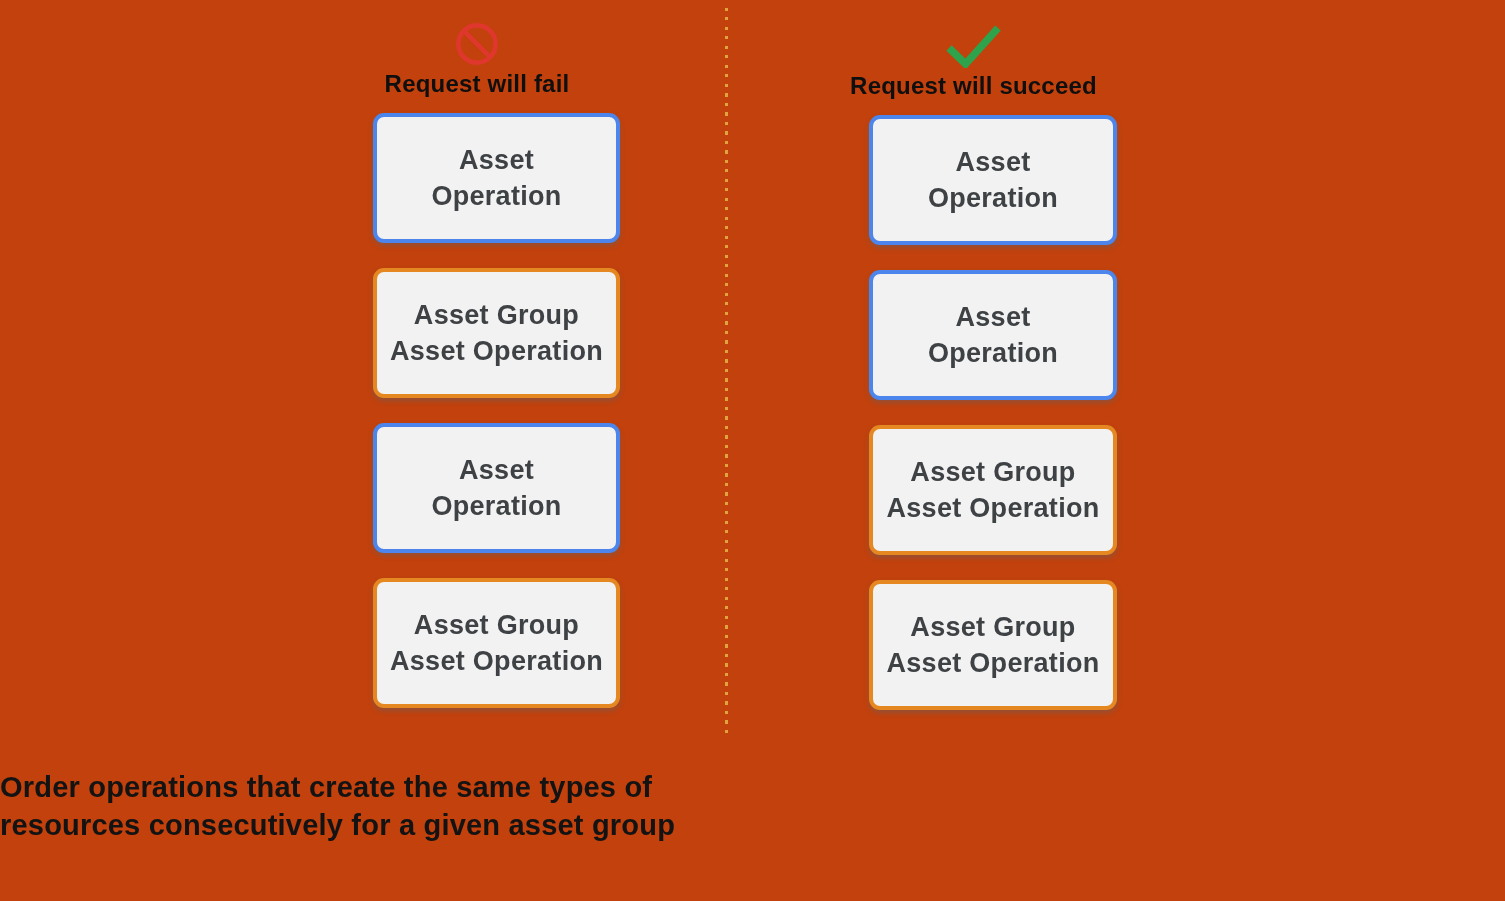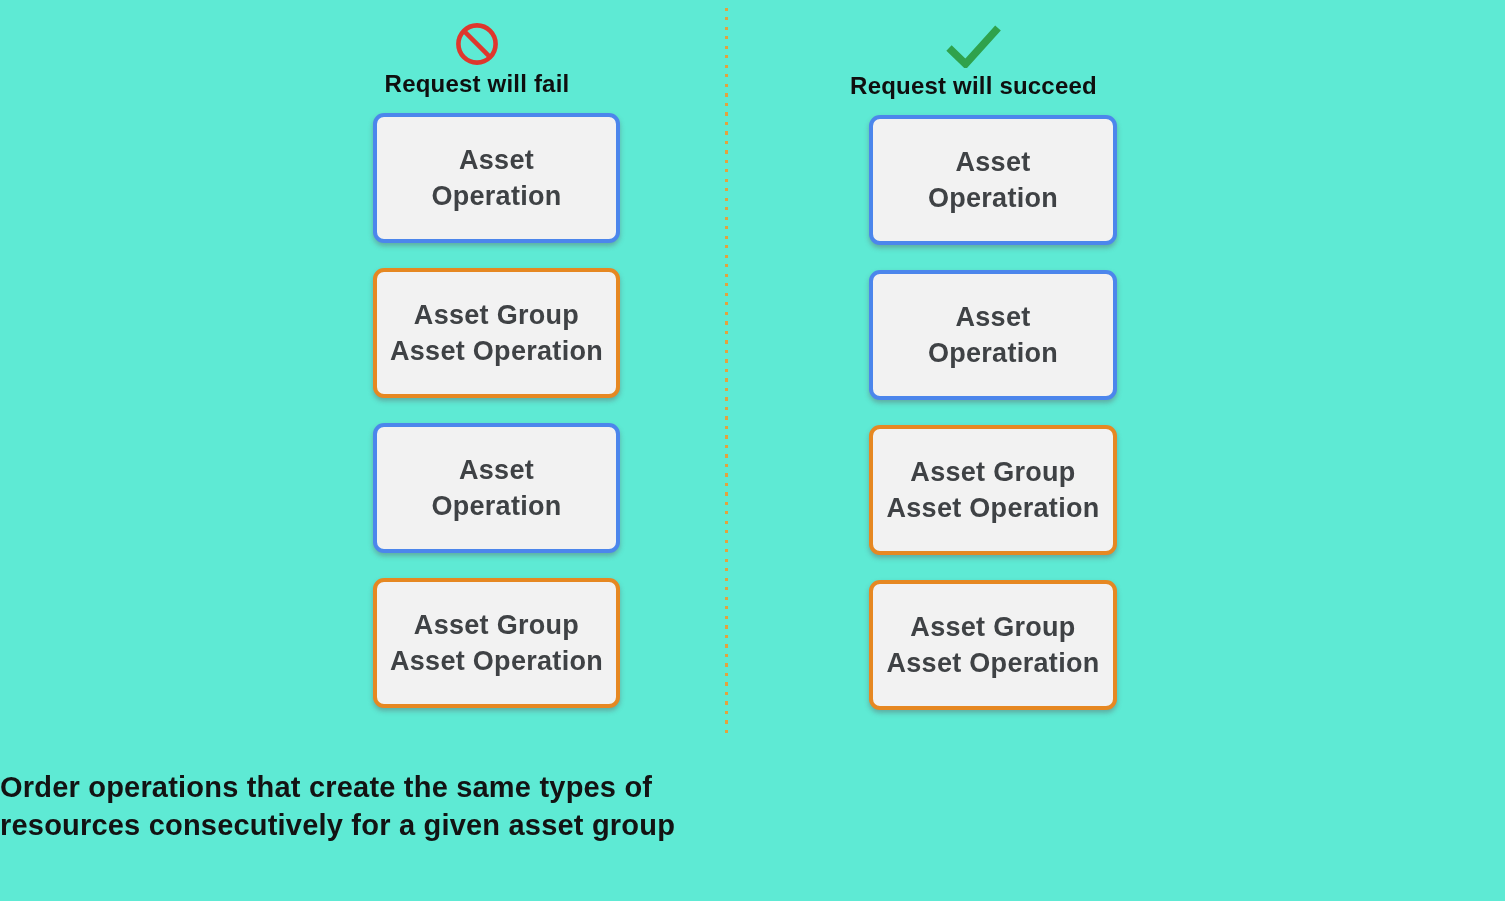--- a/index.html
+++ b/index.html
@@ -1,20 +1,20 @@
 <!DOCTYPE html>
 <html><head>
 <meta charset="utf-8">
 <style>
   html, body { margin: 0; padding: 0; background: #ffffff; }
   .canvas {
     position: relative;
     width: 1505px;
     height: 901px;
-    background: #5eead4;
+    background: #c2410c;
     font-family: "Liberation Sans", sans-serif;
     overflow: hidden;
   }
   .column { position: absolute; top: 14px; }
   .col-header {
     display: flex;
     flex-direction: column;
     align-items: center;
     padding-top: 8px;
     gap: 4px;

